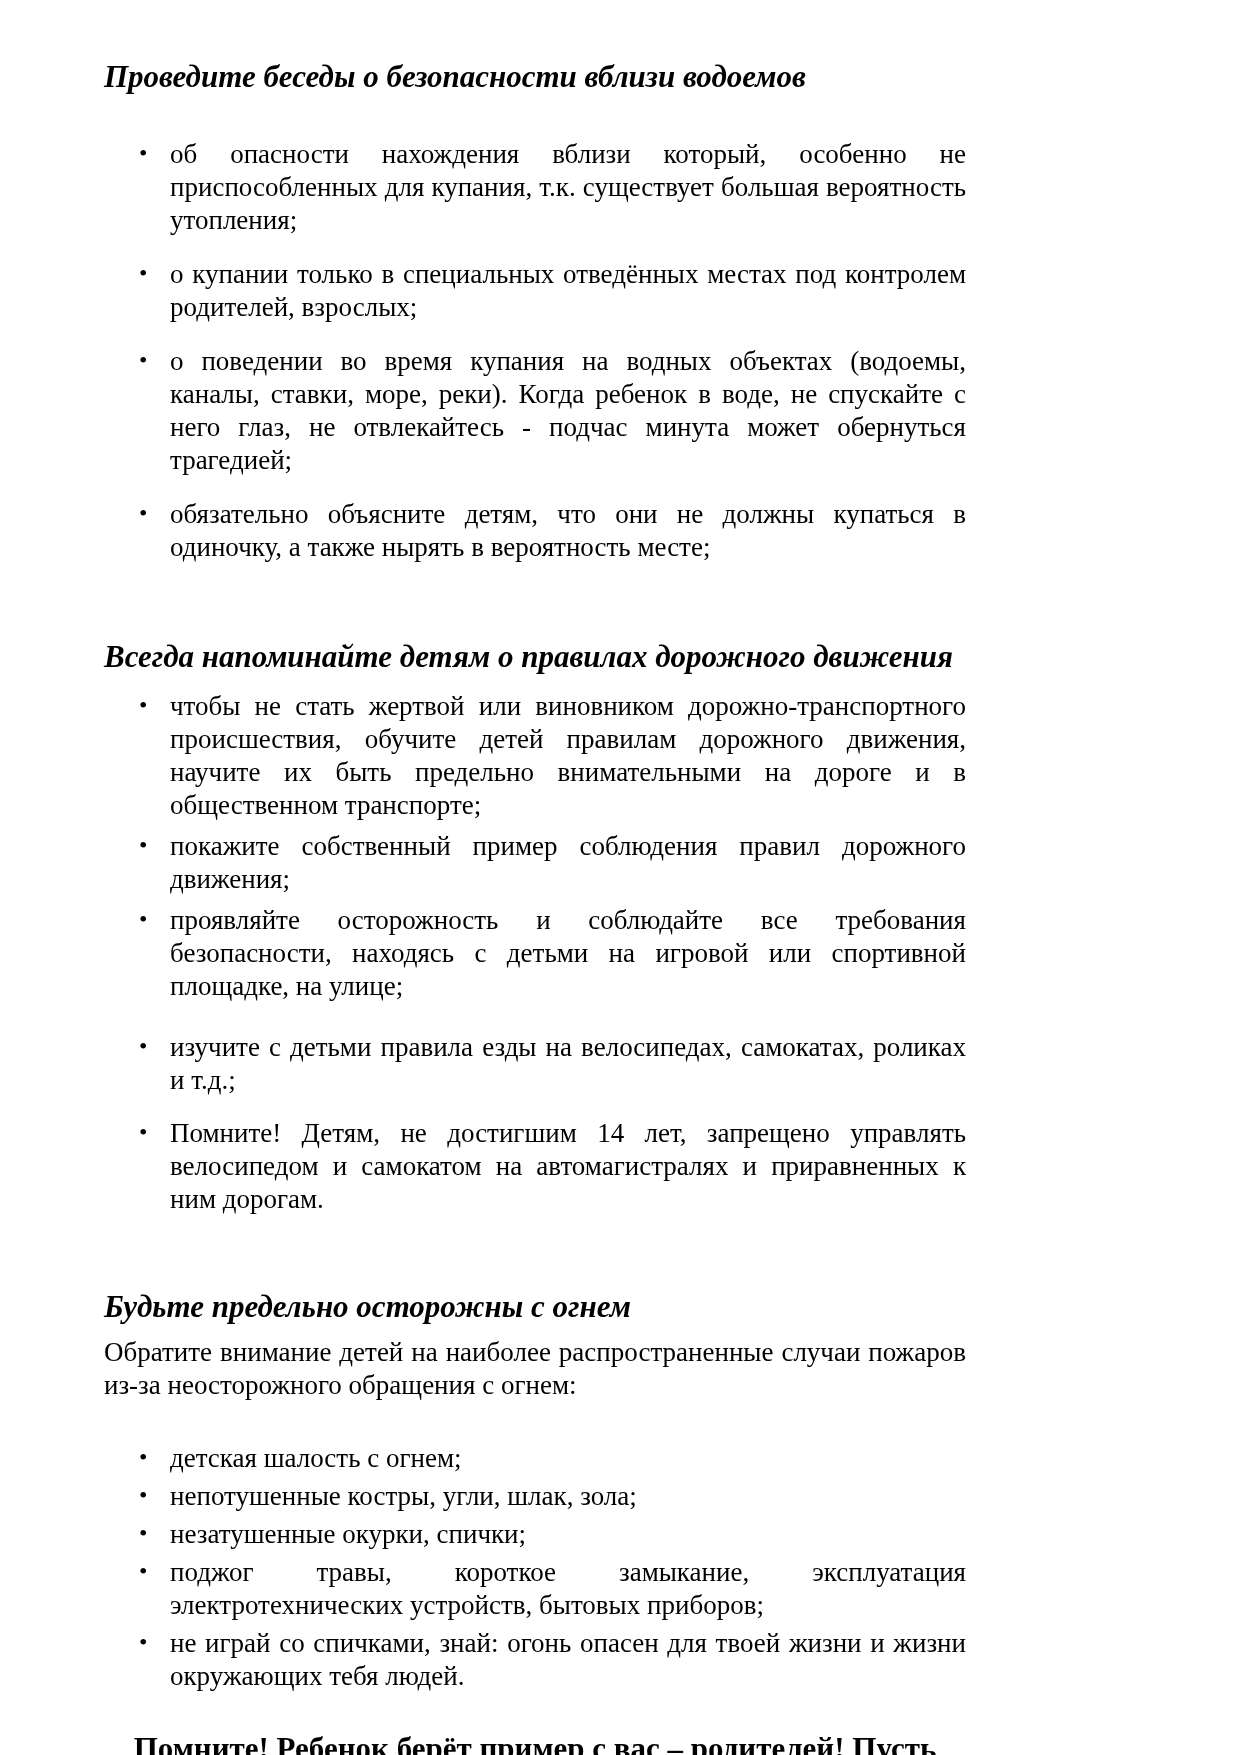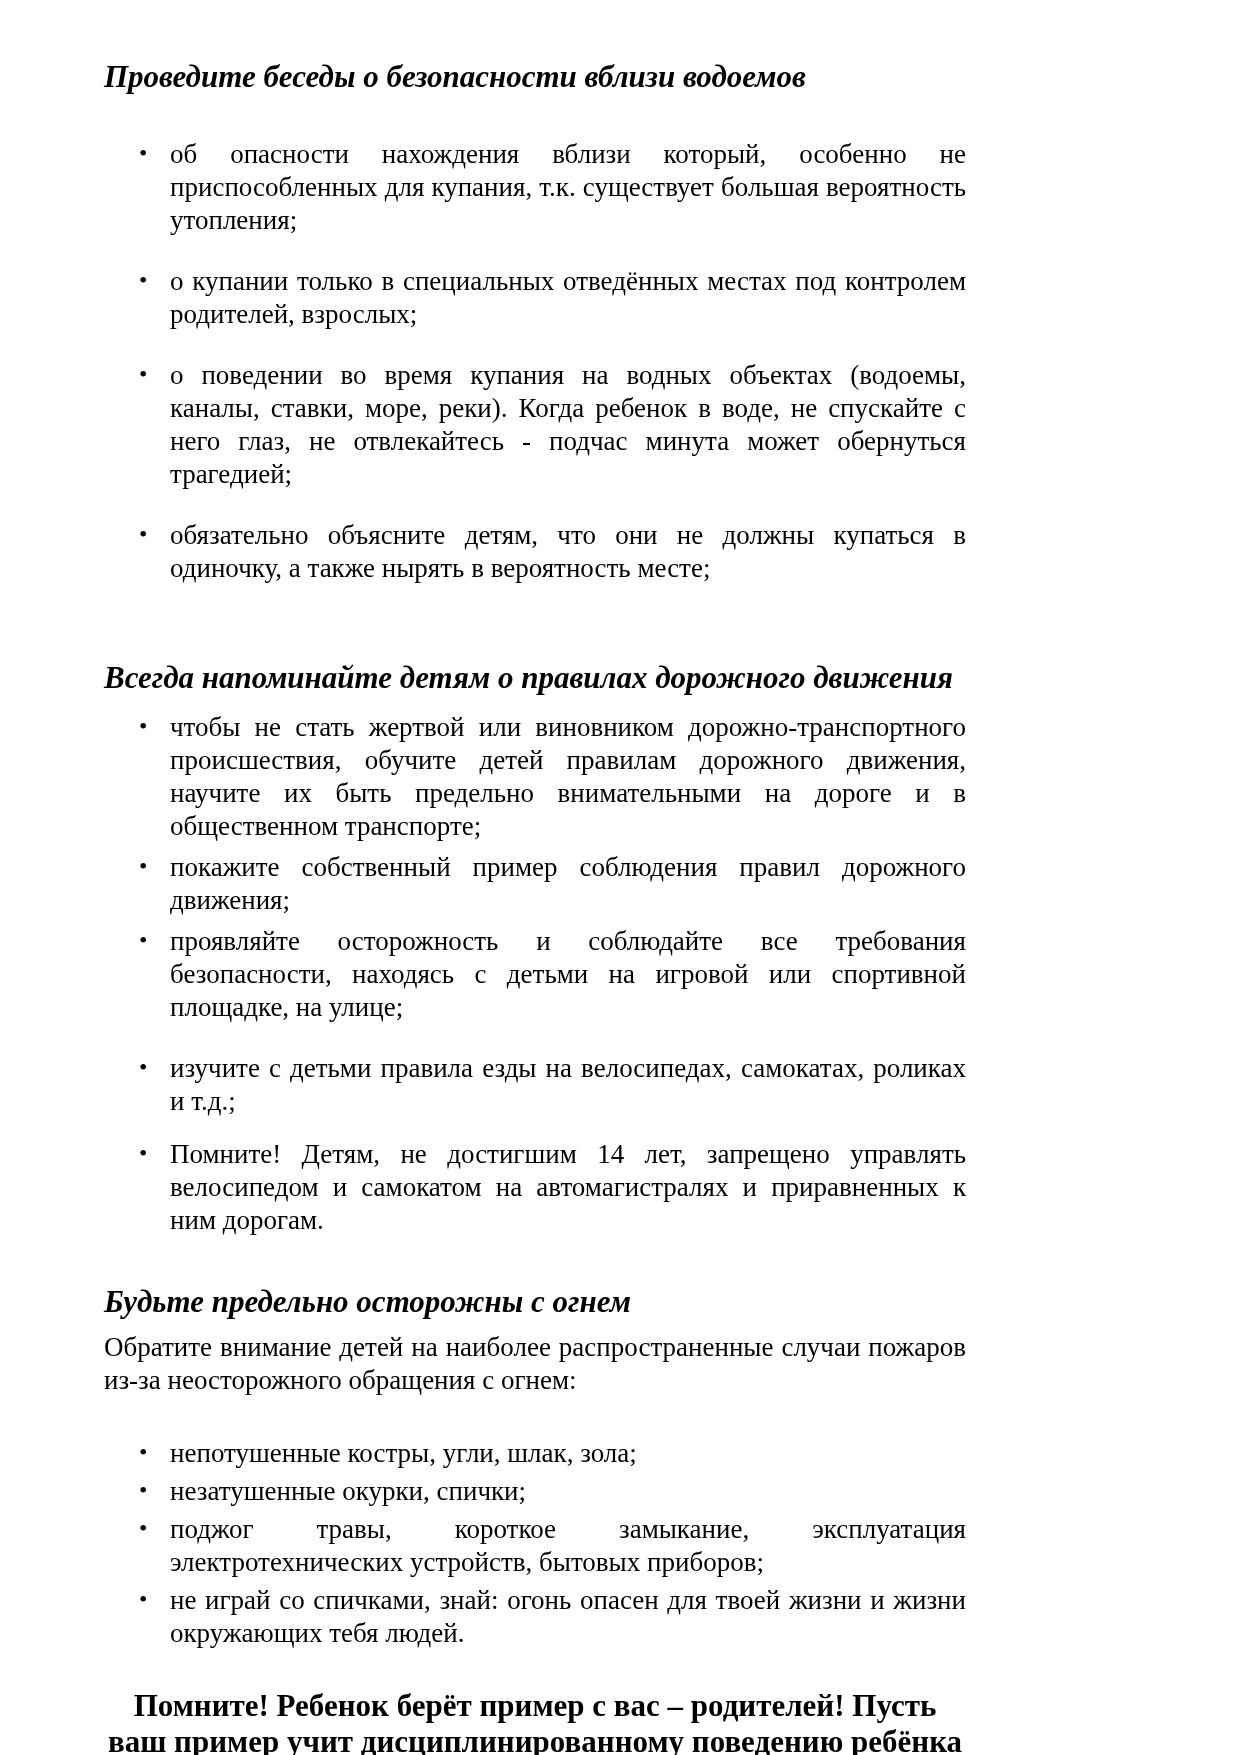--- a/index.html
+++ b/index.html
@@ -23,41 +23,41 @@
   .heading {
     font-size: 31px;
     line-height: 38px;
     font-style: italic;
     font-weight: bold;
     margin: 0;
     text-align: left;
   }
   .sec-water .heading { margin-bottom: 42px; }
   .sec-road  .heading { margin-top: 74px; margin-bottom: 14px; }
-  .sec-fire  .heading { margin-top: 46px; margin-bottom: 10px; }
+  .sec-fire  .heading { margin-top: 72px; margin-bottom: 10px; }
 
   .bullets {
     list-style: none;
     margin: 0;
     padding: 0 0 0 66px;
     font-size: 27px;
     line-height: 33px;
   }
   .bullets li {
     position: relative;
     text-align: justify;
   }
   .bullets li::before {
     content: "\2022";
     position: absolute;
     left: -31px;
     top: -1px;
     font-size: 24px;
   }
-  .bullets-water li + li { margin-top: 28px; }
+  .bullets-water li + li { margin-top: 21px; }
 
   .bullets-road li + li { margin-top: 8px; }
   .bullets-road li:nth-child(4) { margin-top: 28px; }
   .bullets-road li:nth-child(5) { margin-top: 20px; }
 
   .intro {
     font-size: 27px;
     line-height: 33px;
     text-align: justify;
     margin: 0;
@@ -96,20 +96,21 @@
         <li>проявляйте осторожность и соблюдайте все требования безопасности, находясь с детьми на игровой или спортивной площадке, на улице;</li>
         <li>изучите с детьми правила езды на велосипедах, самокатах, роликах и т.д.;</li>
         <li>Помните! Детям, не достигшим 14 лет, запрещено управлять велосипедом и самокатом на автомагистралях и приравненных к ним дорогам.</li>
       </ul>
   </section>
 
   <section class="sec sec-fire">
     <h2 class="heading">Будьте предельно осторожны с огнем</h2>
     <p class="intro">Обратите внимание детей на наиболее распространенные случаи пожаров из-за неосторожного обращения с огнем:</p>
     <ul class="bullets bullets-fire">
+        <li>детская шалость с огнем;</li>
         <li>непотушенные костры, угли, шлак, зола;</li>
         <li>незатушенные окурки, спички;</li>
         <li>поджог травы, короткое замыкание, эксплуатация электротехнических устройств, бытовых приборов;</li>
         <li>не играй со спичками, знай: огонь опасен для твоей жизни и жизни окружающих тебя людей.</li>
       </ul>
   </section>
 
   <p class="footer-note">Помните! Ребенок берёт пример с вас – родителей! Пусть ваш пример учит дисциплинированному поведению ребёнка на улице и дома.</p>
 
 </div>

